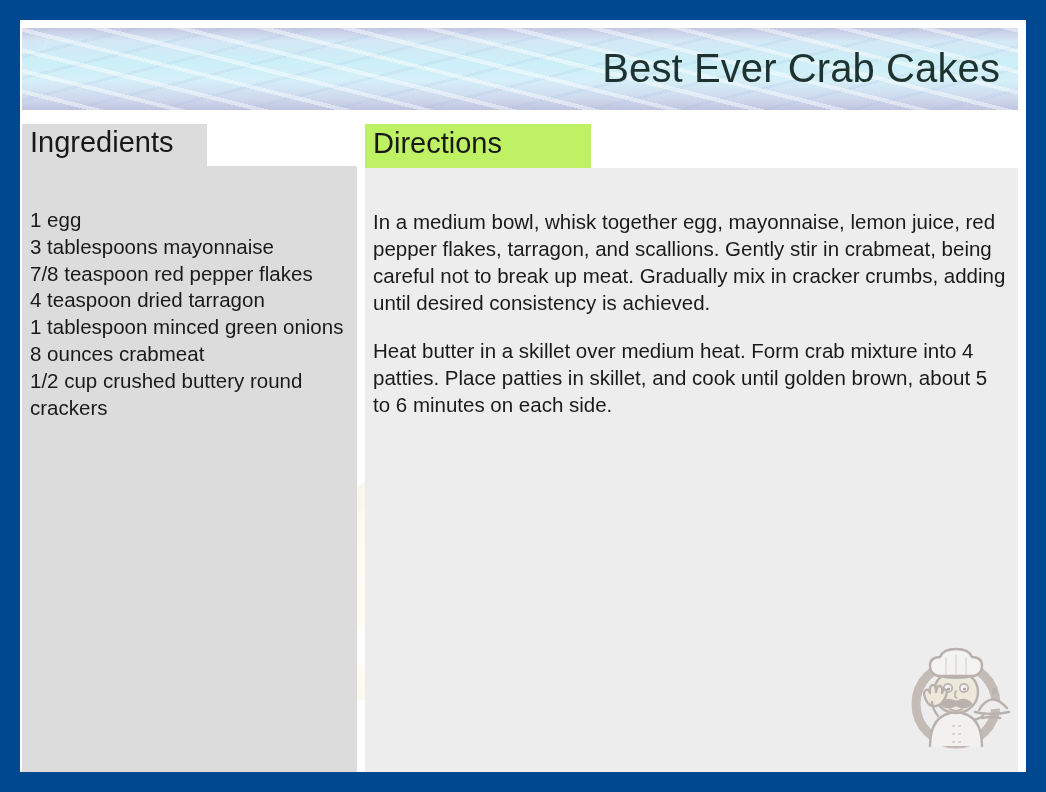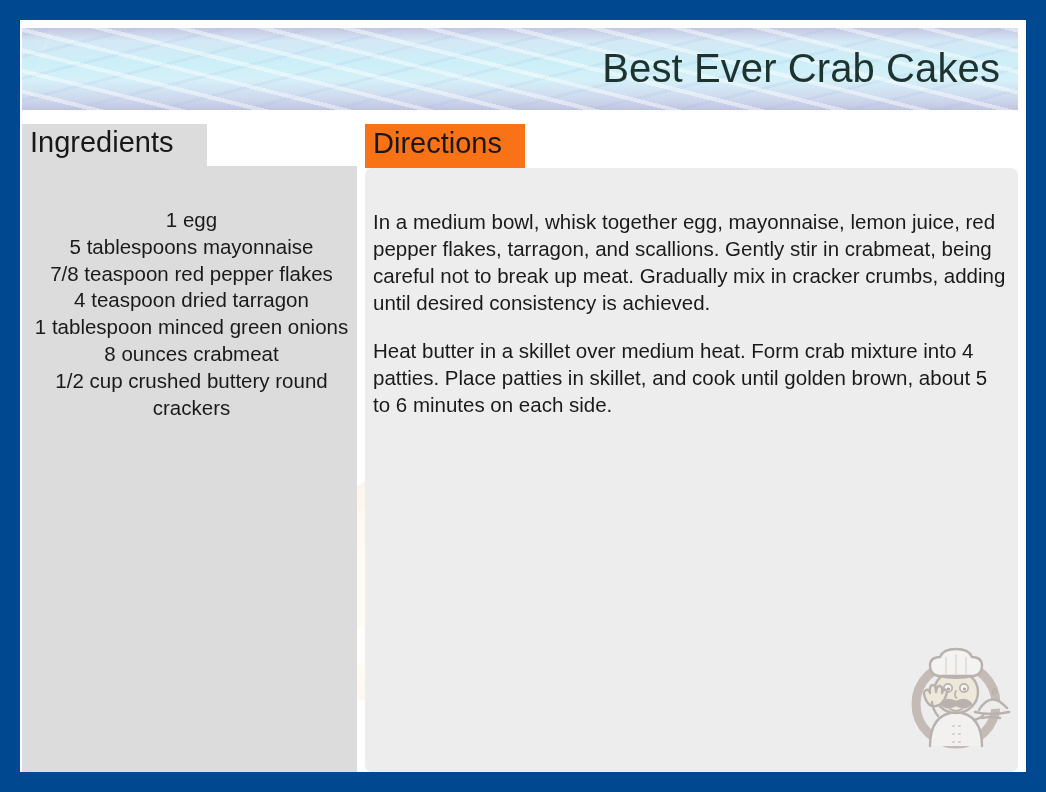--- a/index.html
+++ b/index.html
@@ -111,51 +111,50 @@
     background: #dcdcdc;
   }
   #ingredients-list {
     position: absolute;
     left: 8px;
     top: 41px;
     right: 4px;
     font-size: 20.5px;
     line-height: 26.8px;
     color: #1a1a1a;
-    text-align: center;
   }
   #ingredients-list .ing-item {
     white-space: normal;
   }
 
   
   #directions-tab {
     position: absolute;
     left: 345px;
     top: 104px;
-    width: 160px;
+    width: 191px;
     height: 44px;
-    background: #f97316;
+    background: #bef264;
+    padding-left: 35px;
   }
   #directions-heading {
     position: absolute;
     left: 8px;
     top: 5px;
     font-size: 29px;
     color: #181818;
     line-height: 1;
   }
   #directions-panel {
     position: absolute;
     left: 345px;
     top: 148px;
     width: 653px;
     bottom: 0;
     background: #ededed;
-    border-radius: 7px;
   }
   #directions-body {
     position: absolute;
     left: 8px;
     top: 40px;
     right: 10px;
     font-size: 20.5px;
     line-height: 27px;
     color: #1a1a1a;
   }
@@ -263,21 +262,21 @@
     <div class="weave"></div>
     <div id="recipe-title">Best Ever Crab Cakes</div>
   </div>
 
   <div id="ingredients-tab">
     <div id="ingredients-heading">Ingredients</div>
   </div>
   <div id="ingredients-panel">
     <div id="ingredients-list">
         <div class="ing-item">1 egg</div>
-        <div class="ing-item">5 tablespoons mayonnaise</div>
+        <div class="ing-item">3 tablespoons mayonnaise</div>
         <div class="ing-item">7/8 teaspoon red pepper flakes</div>
         <div class="ing-item">4 teaspoon dried tarragon</div>
         <div class="ing-item">1 tablespoon minced green onions</div>
         <div class="ing-item">8 ounces crabmeat</div>
         <div class="ing-item">1/2 cup crushed buttery round crackers</div>
       </div>
   </div>
 
   <div id="directions-tab">
     <div id="directions-heading">Directions</div>

